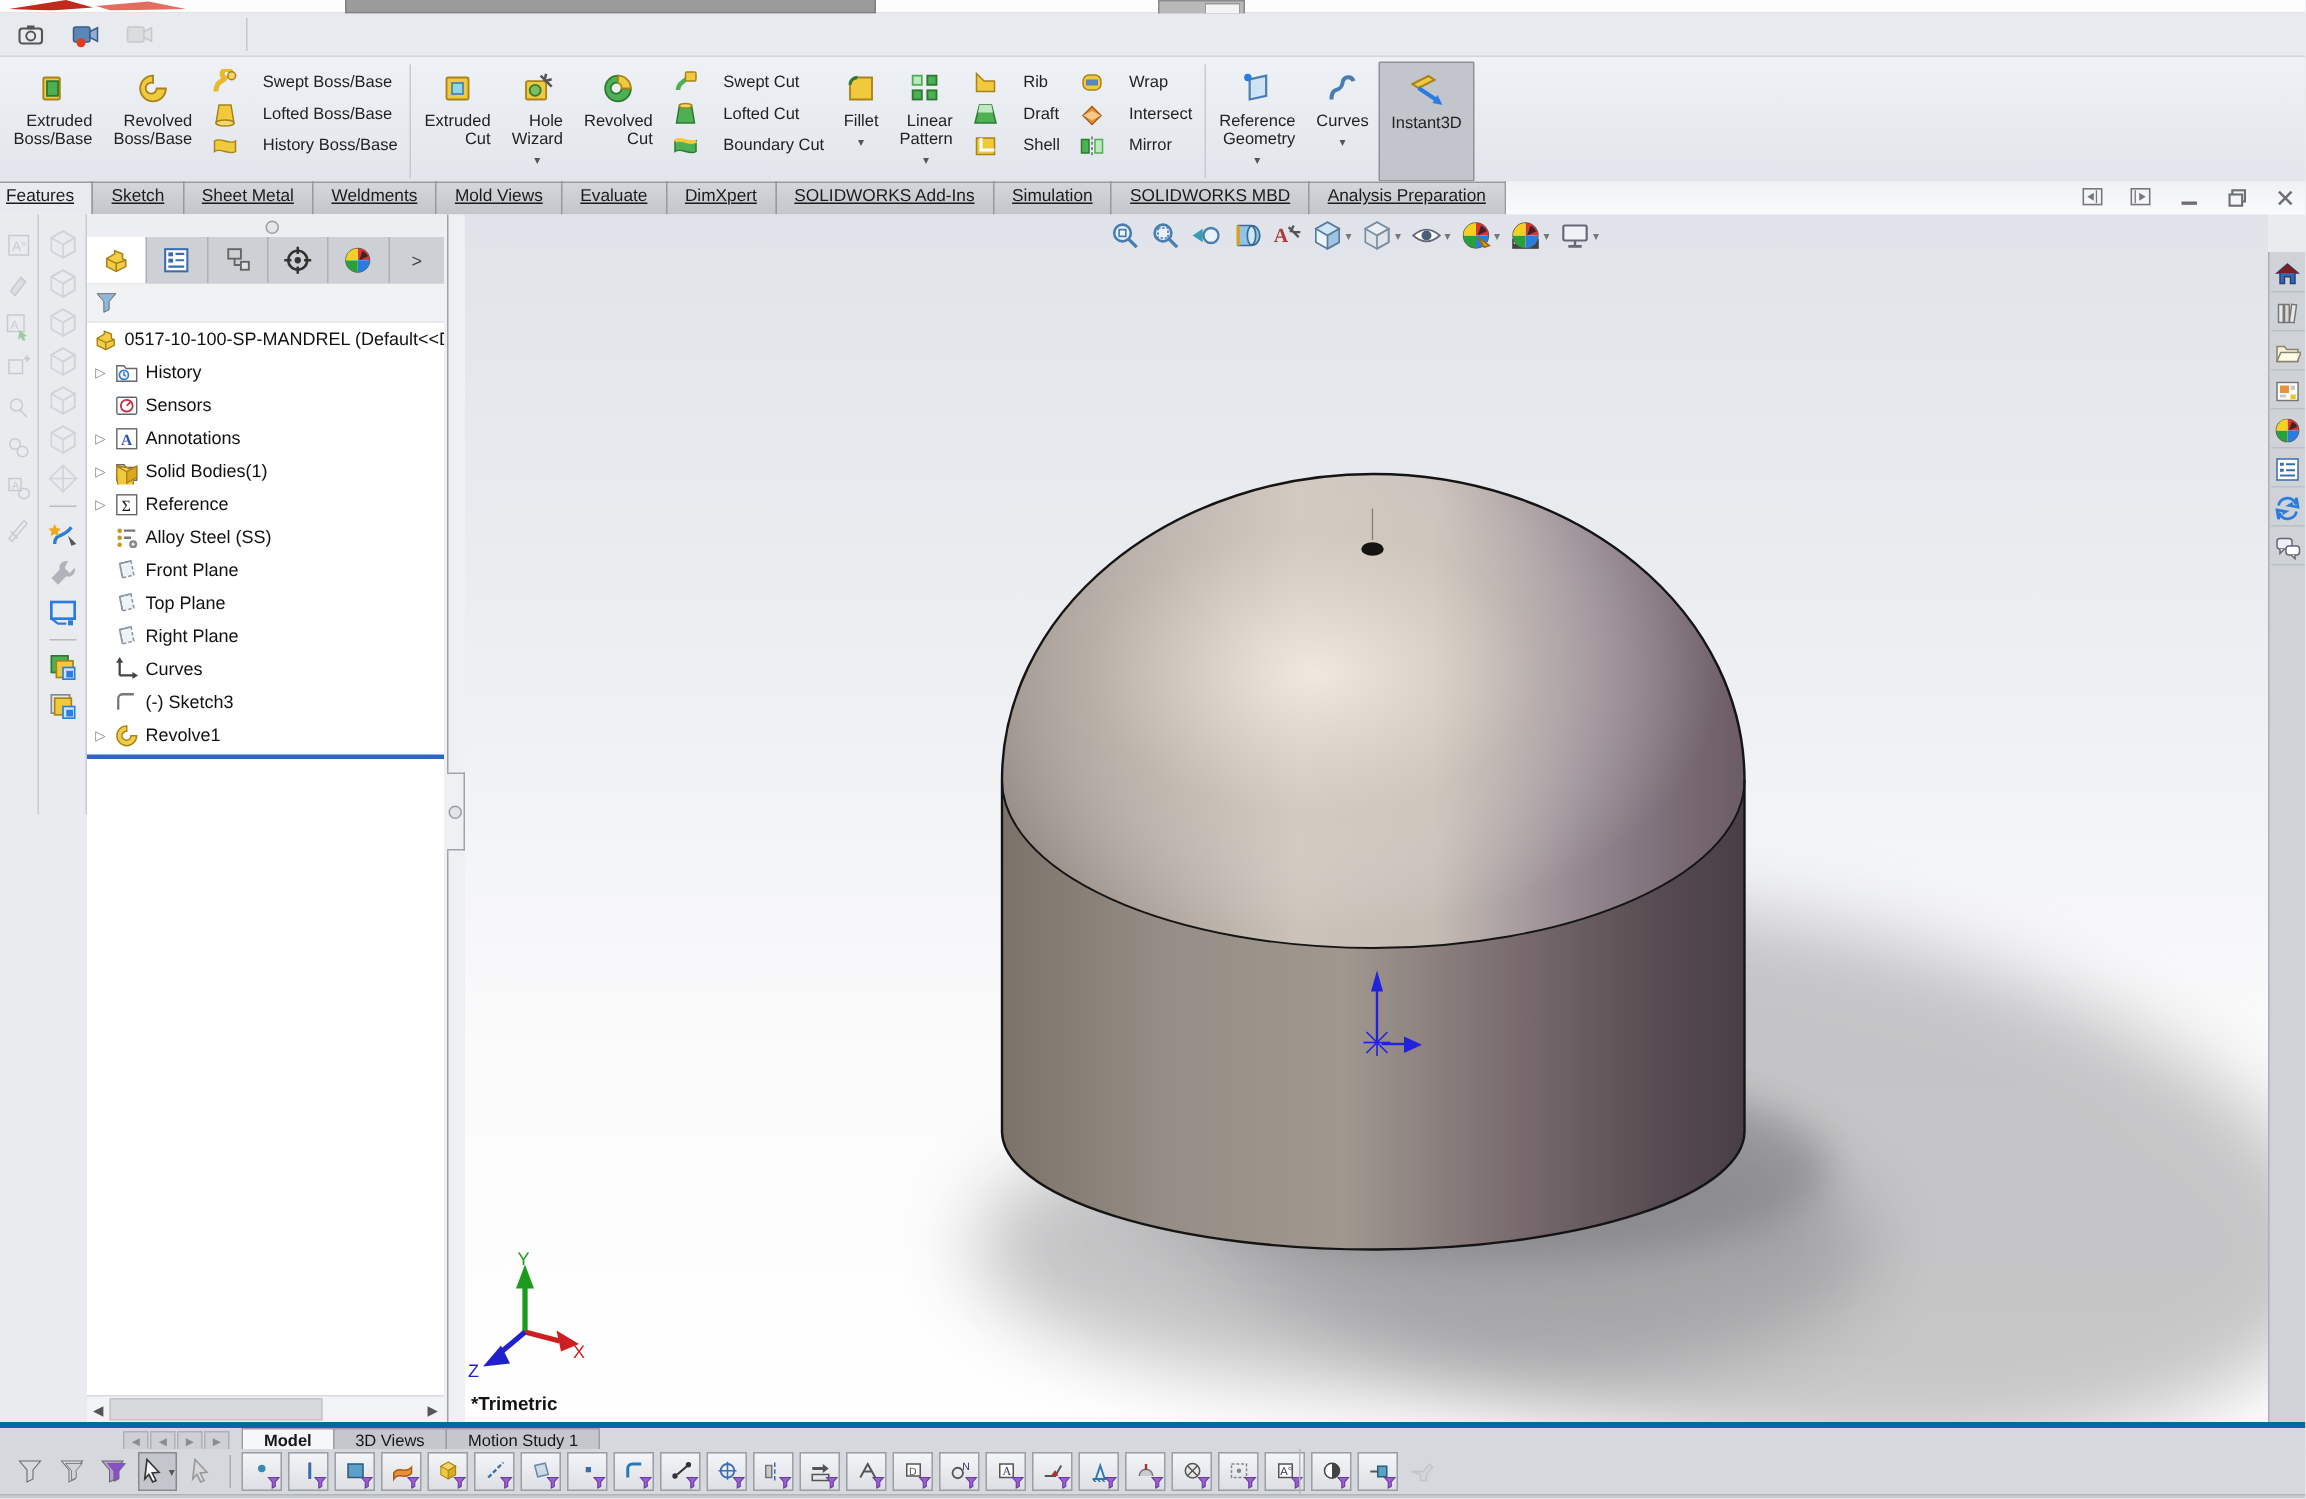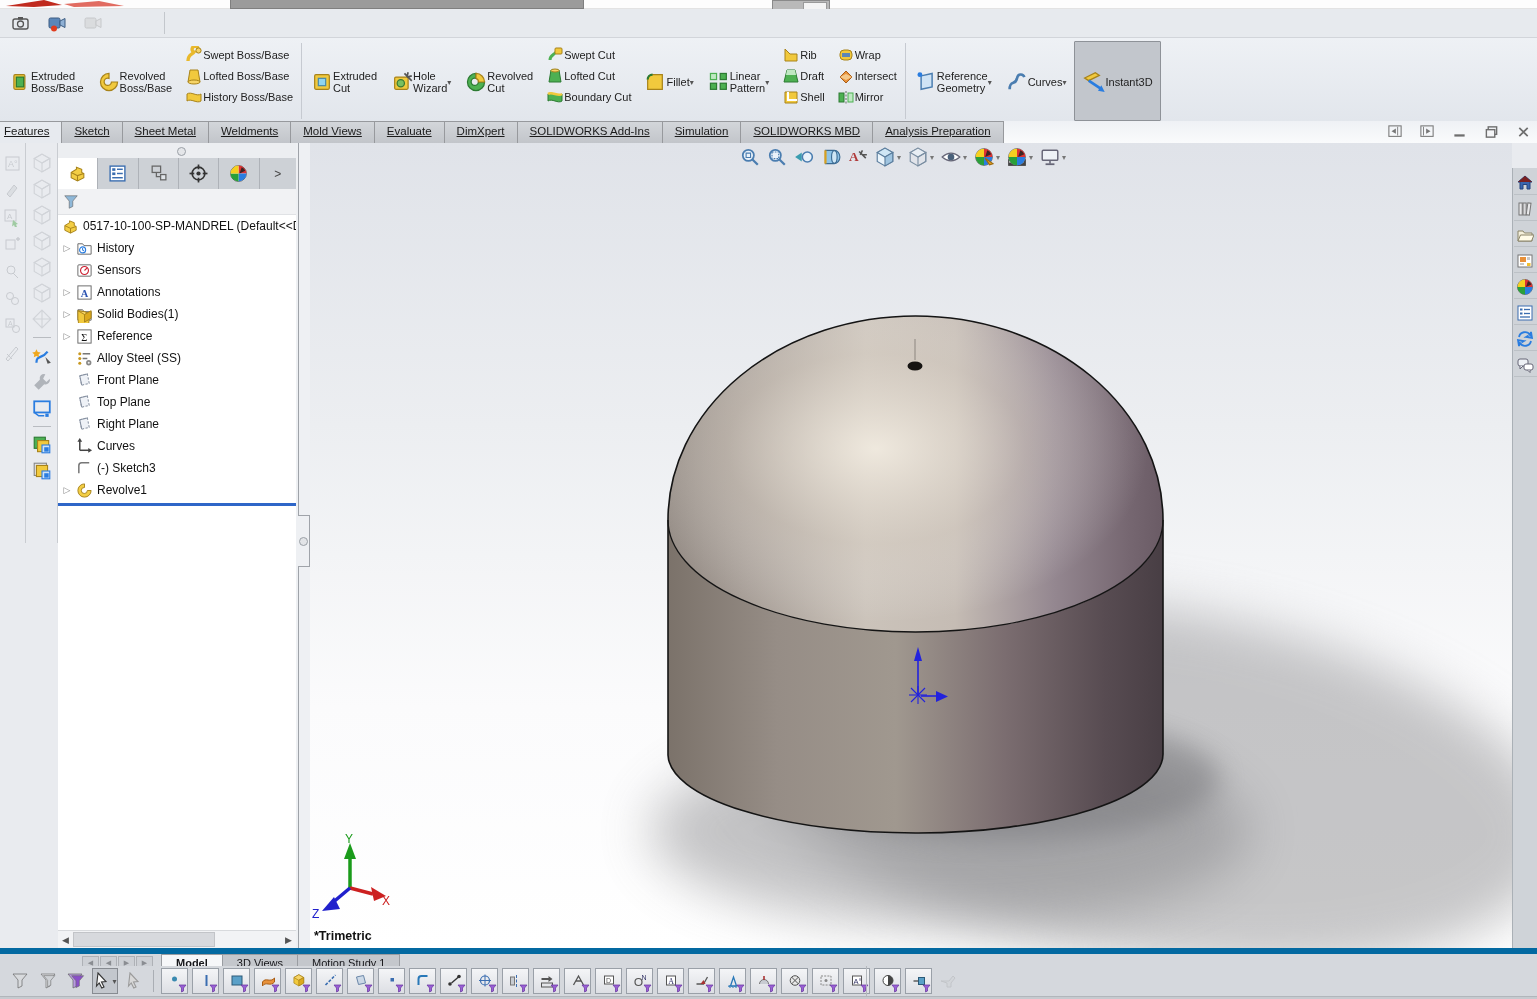--- a/index.html
+++ b/index.html
@@ -11,26 +11,26 @@
   #logo-sliver{left:4px;top:0;width:150px;height:7px;}
   #title-pill{left:230px;top:0;width:352px;height:8px;background:#9b9b9b;border:1px solid #7f7f7f;border-top:none;}
   #mini-restore{left:772px;top:0;width:56px;height:9px;background:#b9b9b9;border:1px solid #8a8a8a;}
   #mini-restore .wbox{position:absolute;right:2px;top:1px;width:22px;height:6px;background:#f4f4f4;border:1px solid #9a9a9a;}
   
   #capturebar{left:0;top:9px;width:1537px;height:29px;background:#e7eaee;border-bottom:1px solid #d2d5da;display:flex;align-items:center;gap:10px;padding-left:8px;box-sizing:border-box;}
   #capturebar .vsep{width:1px;height:22px;background:#c3c7cc;margin-left:48px;}
   .capbtn{width:26px;height:24px;display:flex;align-items:center;justify-content:center;}
   
   #ribbon{left:0;top:38px;width:1537px;height:83px;background:linear-gradient(#eef1f5,#e2e6ec);display:flex;align-items:stretch;padding:3px 0 0 2px;box-sizing:border-box;}
-  .rgroup{display:flex;flex-direction:row;align-items:center;justify-content:flex-start;padding:2px 7px 0 7px;font-size:11px;line-height:12px;text-align:left;color:#222;}
+  .rgroup{display:flex;flex-direction:column;align-items:center;justify-content:flex-start;padding:2px 7px 0 7px;font-size:11px;line-height:12px;text-align:right;color:#222;}
   .rgroup .ric{height:32px;display:flex;align-items:center;justify-content:center;}
   .rgroup .rlbl{white-space:pre-line;}
   .rgroup .dd{font-size:8px;color:#555;margin-top:2px;}
   .rstack{display:flex;flex-direction:column;justify-content:space-between;padding:4px 6px;height:70px;box-sizing:border-box;}
-  .srow{display:flex;align-items:center;gap:0;font-size:11px;height:20px;white-space:nowrap;color:#222;}
+  .srow{display:flex;align-items:center;gap:16px;font-size:11px;height:20px;white-space:nowrap;color:#222;}
   .vsep-r{width:1px;background:#c6cad1;margin:2px 2px;}
   .pressed{background:#c2c6cc;border:1px solid #8e9298;border-radius:1px;}
   .rbtn{cursor:default;}
   
   #tabrow{left:0;top:121px;width:1537px;height:22px;background:linear-gradient(#eff1f5,#fafbfc);display:flex;align-items:flex-end;text-decoration:underline;}
   #rtabs{display:flex;margin-left:-9px;height:22px;}
   .rtab{padding:3px 12px 3px 12px;font-size:11.5px;border:1px solid #97999d;border-bottom:none;background:linear-gradient(#d3d6da,#c2c5ca);margin-right:-1px;white-space:nowrap;color:#1b1b1b;}
   .rtab.active{background:#e7eaef;}
   #docctl{position:absolute;right:6px;top:125px;display:flex;gap:16px;align-items:center;}
   #docctl .dbtn{width:16px;height:14px;display:flex;align-items:center;justify-content:center;color:#6e6e6e;}
@@ -66,21 +66,21 @@
   
   #viewport{left:310px;top:143px;width:1202px;height:805px;background:linear-gradient(#e0e3e9 0%,#eceef1 35%,#fbfbfc 70%,#ffffff 100%);overflow:hidden;}
   #headsup{position:absolute;left:428px;top:2px;display:flex;align-items:center;gap:3px;}
   .hbtn{display:flex;align-items:center;padding:2px 2px;}
   .hbtn .dd{font-size:8px;color:#777;margin-left:2px;}
   #viewlabel{position:absolute;left:4px;top:786px;font-size:12.5px;font-weight:bold;color:#111;}
   
   #taskpane{left:1512px;top:168px;width:25px;height:780px;background:#cfd3d8;border-left:1px solid #aab0b6;display:flex;flex-direction:column;align-items:center;padding-top:4px;gap:3px;box-sizing:border-box;}
   .tpbtn{width:23px;height:22px;display:flex;align-items:center;justify-content:center;border-bottom:1px solid #bcc1c6;}
   
-  #sheetrow{left:0;top:948px;width:1537px;height:18px;background:#d5d8dd;border-top:6px solid #0369a1;display:flex;align-items:stretch;}
+  #sheetrow{left:0;top:948px;width:1537px;height:18px;background:#d5d8dd;border-top:4px solid #0369a1;display:flex;align-items:stretch;}
   #sheetnav{display:flex;align-items:center;gap:1px;margin-left:82px;}
   .navb{width:15px;height:13px;background:#cdd0d5;border:1px solid #aeb1b6;color:#8a8d92;font-size:7px;display:flex;align-items:center;justify-content:center;}
   #sheettabs{display:flex;margin-left:8px;}
   .stab{padding:2px 14px;font-size:11px;border:1px solid #9a9da2;border-bottom:none;background:#c4c7cc;margin-right:-1px;color:#16161a;}
   .stab.active{background:#f6f7f9;font-weight:bold;}
   
   #filterrow{left:0;top:966px;width:1537px;height:30px;background:#d5d8dd;display:flex;align-items:center;padding-left:8px;box-sizing:border-box;gap:4px;}
   .fbtn{width:25px;height:24px;border:1px solid #9aa0a8;background:linear-gradient(#f4f5f7,#dddfe4);position:relative;display:flex;align-items:center;justify-content:center;flex:none;}
   .fbtn .mini{position:absolute;right:0px;bottom:0px;}
   .fplain{width:24px;height:24px;display:flex;align-items:center;justify-content:center;flex:none;position:relative;}

